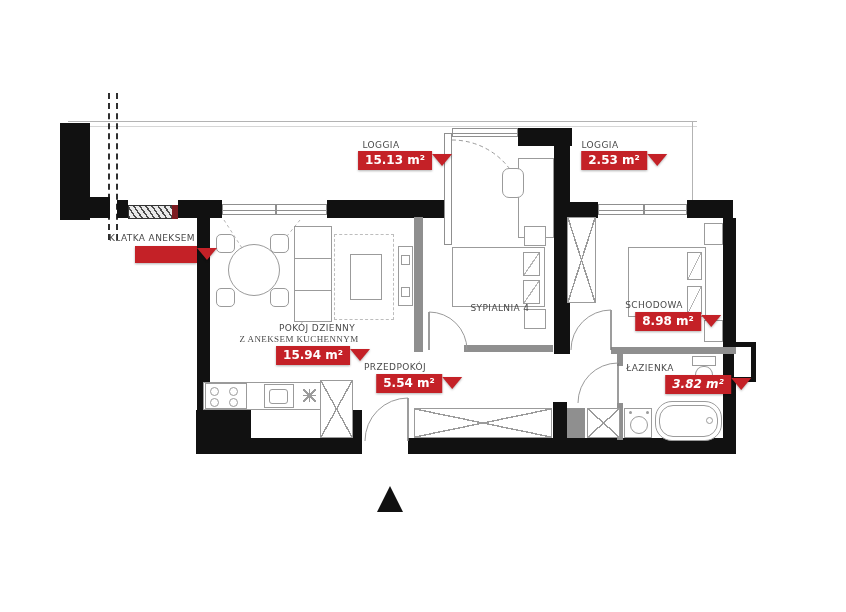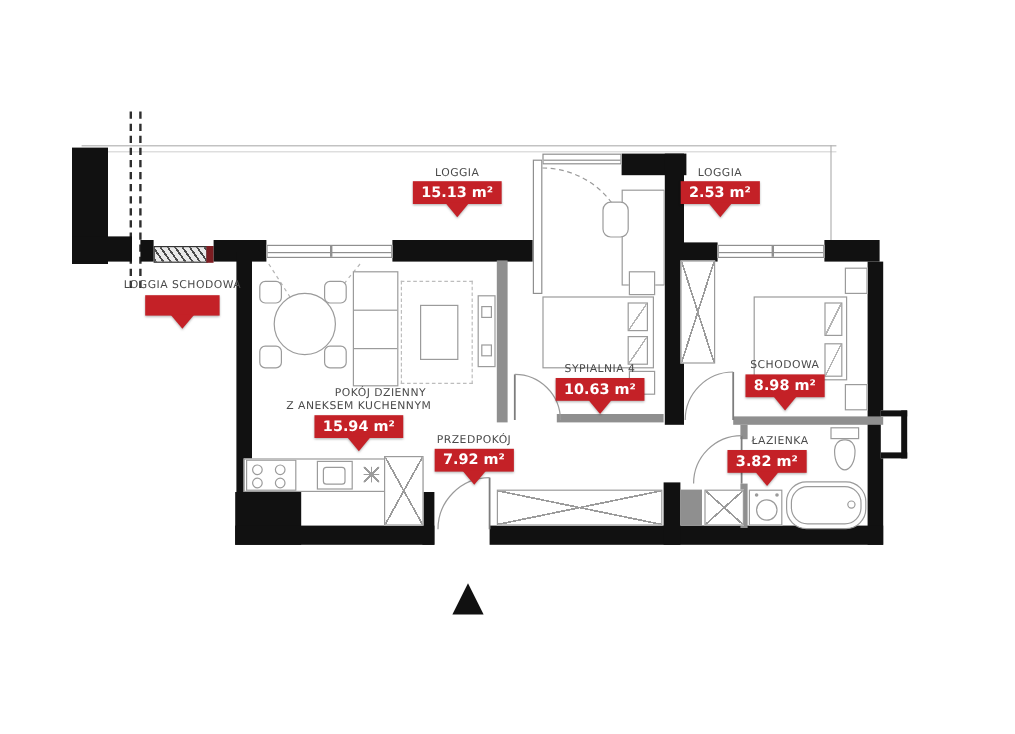--- a/index.html
+++ b/index.html
@@ -19,22 +19,22 @@
   .xbox{background-image:
      linear-gradient(to top right,transparent calc(50% - .7px),var(--furniture_line,#9b9b9b) calc(50% - .7px),var(--furniture_line,#9b9b9b) calc(50% + .7px),transparent calc(50% + .7px)),
      linear-gradient(to bottom right,transparent calc(50% - .7px),var(--furniture_line,#9b9b9b) calc(50% - .7px),var(--furniture_line,#9b9b9b) calc(50% + .7px),transparent calc(50% + .7px));}
   .diag{background-image:
      linear-gradient(to bottom right,transparent calc(50% - .6px),#b5b5b5 calc(50% - .6px),#b5b5b5 calc(50% + .6px),transparent calc(50% + .6px));}
   .win{position:absolute;background:#fff;border:1px solid #8f8f8f;box-sizing:border-box;}
   .win::before{content:"";position:absolute;left:0;right:0;top:50%;height:1px;background:#8f8f8f;}
   .win .mull{position:absolute;top:0;bottom:0;left:50%;width:2px;background:#8f8f8f;}
   .roomname{position:absolute;color:var(--text,#4a4a4a);font-size:9px;letter-spacing:.4px;
      white-space:nowrap;transform:translateX(-50%);}
-  .marker{position:absolute;display:flex;flex-direction:column;align-items:center;
-     transform:translateX(-50%);filter:drop-shadow(0 1px 1px rgba(0,0,0,.3));}
+  .marker{position:absolute;display:flex;flex-direction:row;align-items:center;
+     transform:translateX(-50%);filter:drop-shadow(0 1px 1px rgba(0,0,0,.3));margin-left:24px;}
   .marker .tag{background:var(--accent_red,#c42127);color:#fff;font-weight:bold;
      font-size:12px;line-height:15px;padding:2px 7px;white-space:nowrap;min-width:14px;text-align:center;}
   .marker .tail{width:0;height:0;border-left:10px solid transparent;
      border-right:10px solid transparent;border-top:12px solid var(--accent_red,#c42127);margin-top:-1px;}
   .tri-north{position:absolute;width:0;height:0;border-left:13px solid transparent;
      border-right:13px solid transparent;border-bottom:26px solid var(--wall,#111);}
   .niche{position:absolute;background:#fff;border:5px solid var(--wall,#111);border-left:none;box-sizing:border-box;}
   .circ{border-radius:50%;}
   svg.overlay{position:absolute;left:0;top:0;pointer-events:none;}
 </style>
@@ -160,25 +160,25 @@
     <div class="fur circ nob" style="left:4px;top:2px;width:3px;height:3px;background:#9b9b9b;"></div>
     <div class="fur circ nob" style="left:21px;top:2px;width:3px;height:3px;background:#9b9b9b;"></div>
   </div>
   <div class="fur" style="left:655px;top:401px;width:67px;height:40px;border-radius:17px;">
     <div class="fur" style="left:3px;top:3px;width:59px;height:32px;border-radius:14px;"></div>
     <div class="fur circ" style="left:50px;top:15px;width:7px;height:7px;"></div>
   </div>
 
   <div class="tri-north" style="left:377px;top:486px;"></div>
 
-  <div class="roomname" style="left:152px;top:233px;">LOGGIA SCHODOWA</div>
+  <div class="roomname" style="left:152px;top:233px;">KLATKA ANEKSEM</div>
   <div class="roomname" style="left:381px;top:140px;">LOGGIA</div>
   <div class="roomname" style="left:600px;top:140px;">LOGGIA</div>
   <div class="roomname" style="left:317px;top:323px;">POKÓJ DZIENNY</div>
-  <div class="roomname" style="left:299px;top:334px;">Z ANEKSEM KUCHENNYM</div>
+  <div class="roomname" style="left:299px;top:334px;font-family:Liberation Serif, serif;">Z ANEKSEM KUCHENNYM</div>
   <div class="roomname" style="left:395px;top:362px;text-align:center;">PRZEDPOKÓJ</div>
   <div class="roomname" style="left:500px;top:303px;">SYPIALNIA 4</div>
   <div class="roomname" style="left:654px;top:300px;">SCHODOWA</div>
   <div class="roomname" style="left:650px;top:363px;">ŁAZIENKA</div>
 
   <div class="marker" style="left:152px;top:246px;">
     <div class="tag" style="width:48px;height:13px;"></div>
     <div class="tail"></div>
   </div>
   <div class="marker" style="left:381px;top:151px;">
@@ -187,29 +187,25 @@
   </div>
   <div class="marker" style="left:600px;top:151px;">
     <div class="tag">2.53 m²</div>
     <div class="tail"></div>
   </div>
   <div class="marker" style="left:299px;top:346px;">
     <div class="tag">15.94 m²</div>
     <div class="tail"></div>
   </div>
   <div class="marker" style="left:395px;top:374px;">
-    <div class="tag">7.92 m²</div>
-    <div class="tail"></div>
-  </div>
-  <div class="marker" style="left:500px;top:315px;">
-    <div class="tag">10.63 m²</div>
+    <div class="tag">5.54 m²</div>
     <div class="tail"></div>
   </div>
   <div class="marker" style="left:654px;top:312px;">
     <div class="tag">8.98 m²</div>
     <div class="tail"></div>
   </div>
-  <div class="marker" style="left:639px;top:375px;">
+  <div class="marker" style="left:684px;top:375px;font-style:italic;">
     <div class="tag">3.82 m²</div>
     <div class="tail"></div>
   </div>
 
 </div>
 
 </body></html>

